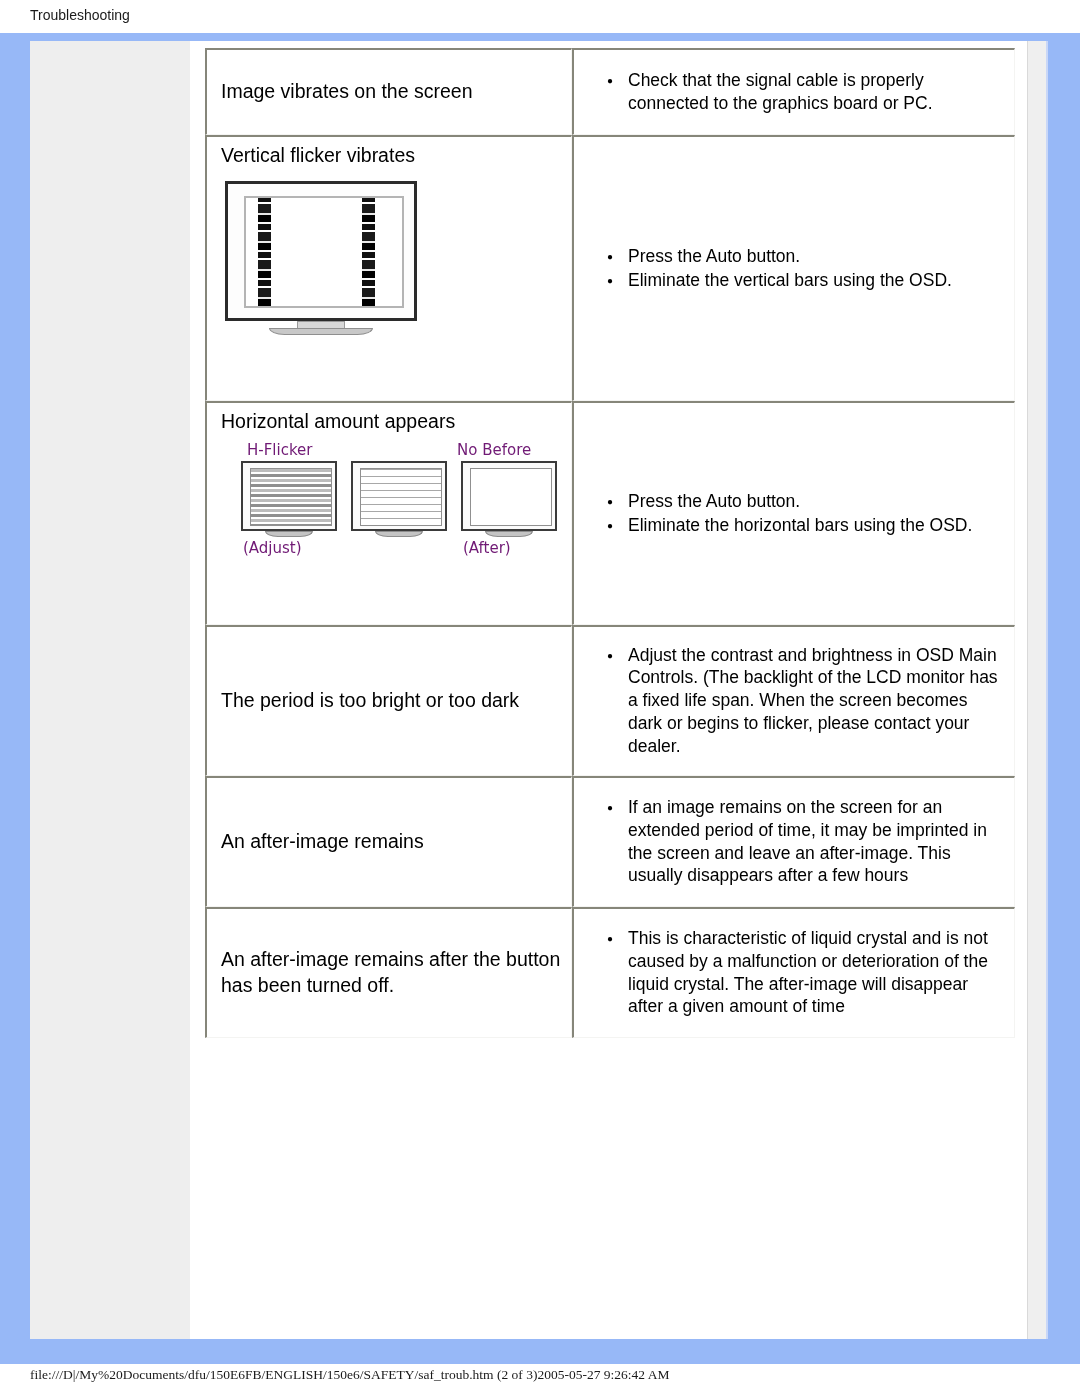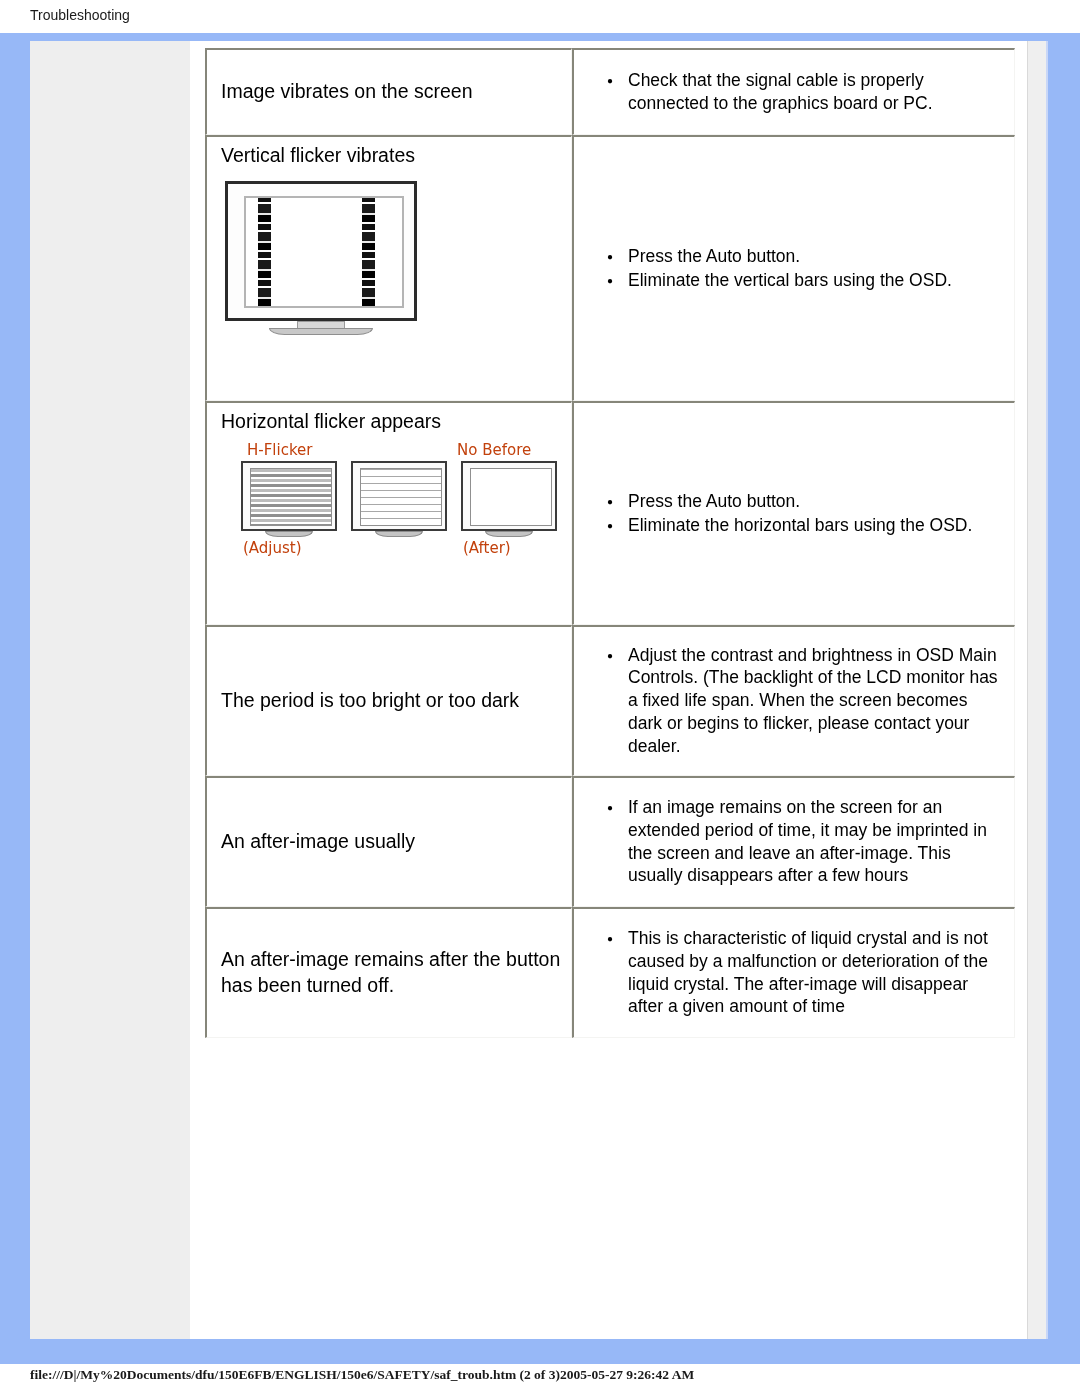--- a/index.html
+++ b/index.html
@@ -29,21 +29,20 @@
     font-family: Liberation Sans, sans-serif;
     font-size: 14px;
     color: #1a1a1a;
     white-space: nowrap;
   }
   .page-footer {
     position: absolute;
     left: 0; top: 1364px;
     width: 1080px; height: 33px;
     background: #ffffff;
-    font-weight: bold;
   }
   .page-footer .ftr-text {
     position: absolute;
     left: 30px; top: 3px;
     font-family: "Liberation Serif", serif;
     font-size: 13.5px;
     color: #1a1a1a;
     white-space: nowrap;
   }
 
@@ -206,21 +205,21 @@
     padding: 8px 0 10px 18px;
     width: 330px;
   }
   .hf-row {
     position: relative;
     height: 96px;
   }
   .hf-label {
     font-family: "DejaVu Sans", sans-serif;
     font-size: 15px;
-    color: #c2410c;
+    color: #701a75;
     position: absolute;
     white-space: nowrap;
   }
   .hf-mon {
     position: absolute;
     width: 96px;
     height: 78px;
   }
   .hf-bezel {
     position: absolute;
@@ -318,21 +317,21 @@
                 <li>Press the Auto button.</li>
                 <li>Eliminate the vertical bars using the OSD.</li>
               </ul>
             </div>
           </td>
         </tr>
 
         <tr>
           <td class="col-left" style="height:221px; vertical-align:top">
             <div class="cell-pad">
-              <div class="symptom">Horizontal flicker appears</div>
+              <div class="symptom">Horizontal amount appears</div>
               <div class="hflick-wrap">
                 <div class="hf-row">
                   <div class="hf-label" style="left:14px; top:-2px">H-Flicker</div>
                   <div class="hf-label" style="left:224px; top:-2px">No Before</div>
 
                   <div class="hf-mon" style="left:8px; top:18px">
                     <div class="hf-bezel">
                       <div class="hf-screen blurry"></div>
                     </div>
                     <div class="hf-foot"></div>
@@ -380,21 +379,21 @@
               <ul class="sol">
                 <li>Adjust the contrast and brightness in OSD Main Controls. (The backlight of the LCD monitor has a fixed life span. When the screen becomes dark or begins to flicker, please contact your dealer.</li>
               </ul>
             </div>
           </td>
         </tr>
 
         <tr>
           <td class="col-left" style="height:128px">
             <div class="cell-pad">
-              <div class="symptom">An after-image usually</div>
+              <div class="symptom">An after-image remains</div>
             </div>
           </td>
           <td class="col-right">
             <div class="cell-pad">
               <ul class="sol">
                 <li>If an image remains on the screen for an extended period of time, it may be imprinted in the screen and leave an after-image. This usually disappears after a few hours</li>
               </ul>
             </div>
           </td>
         </tr>

